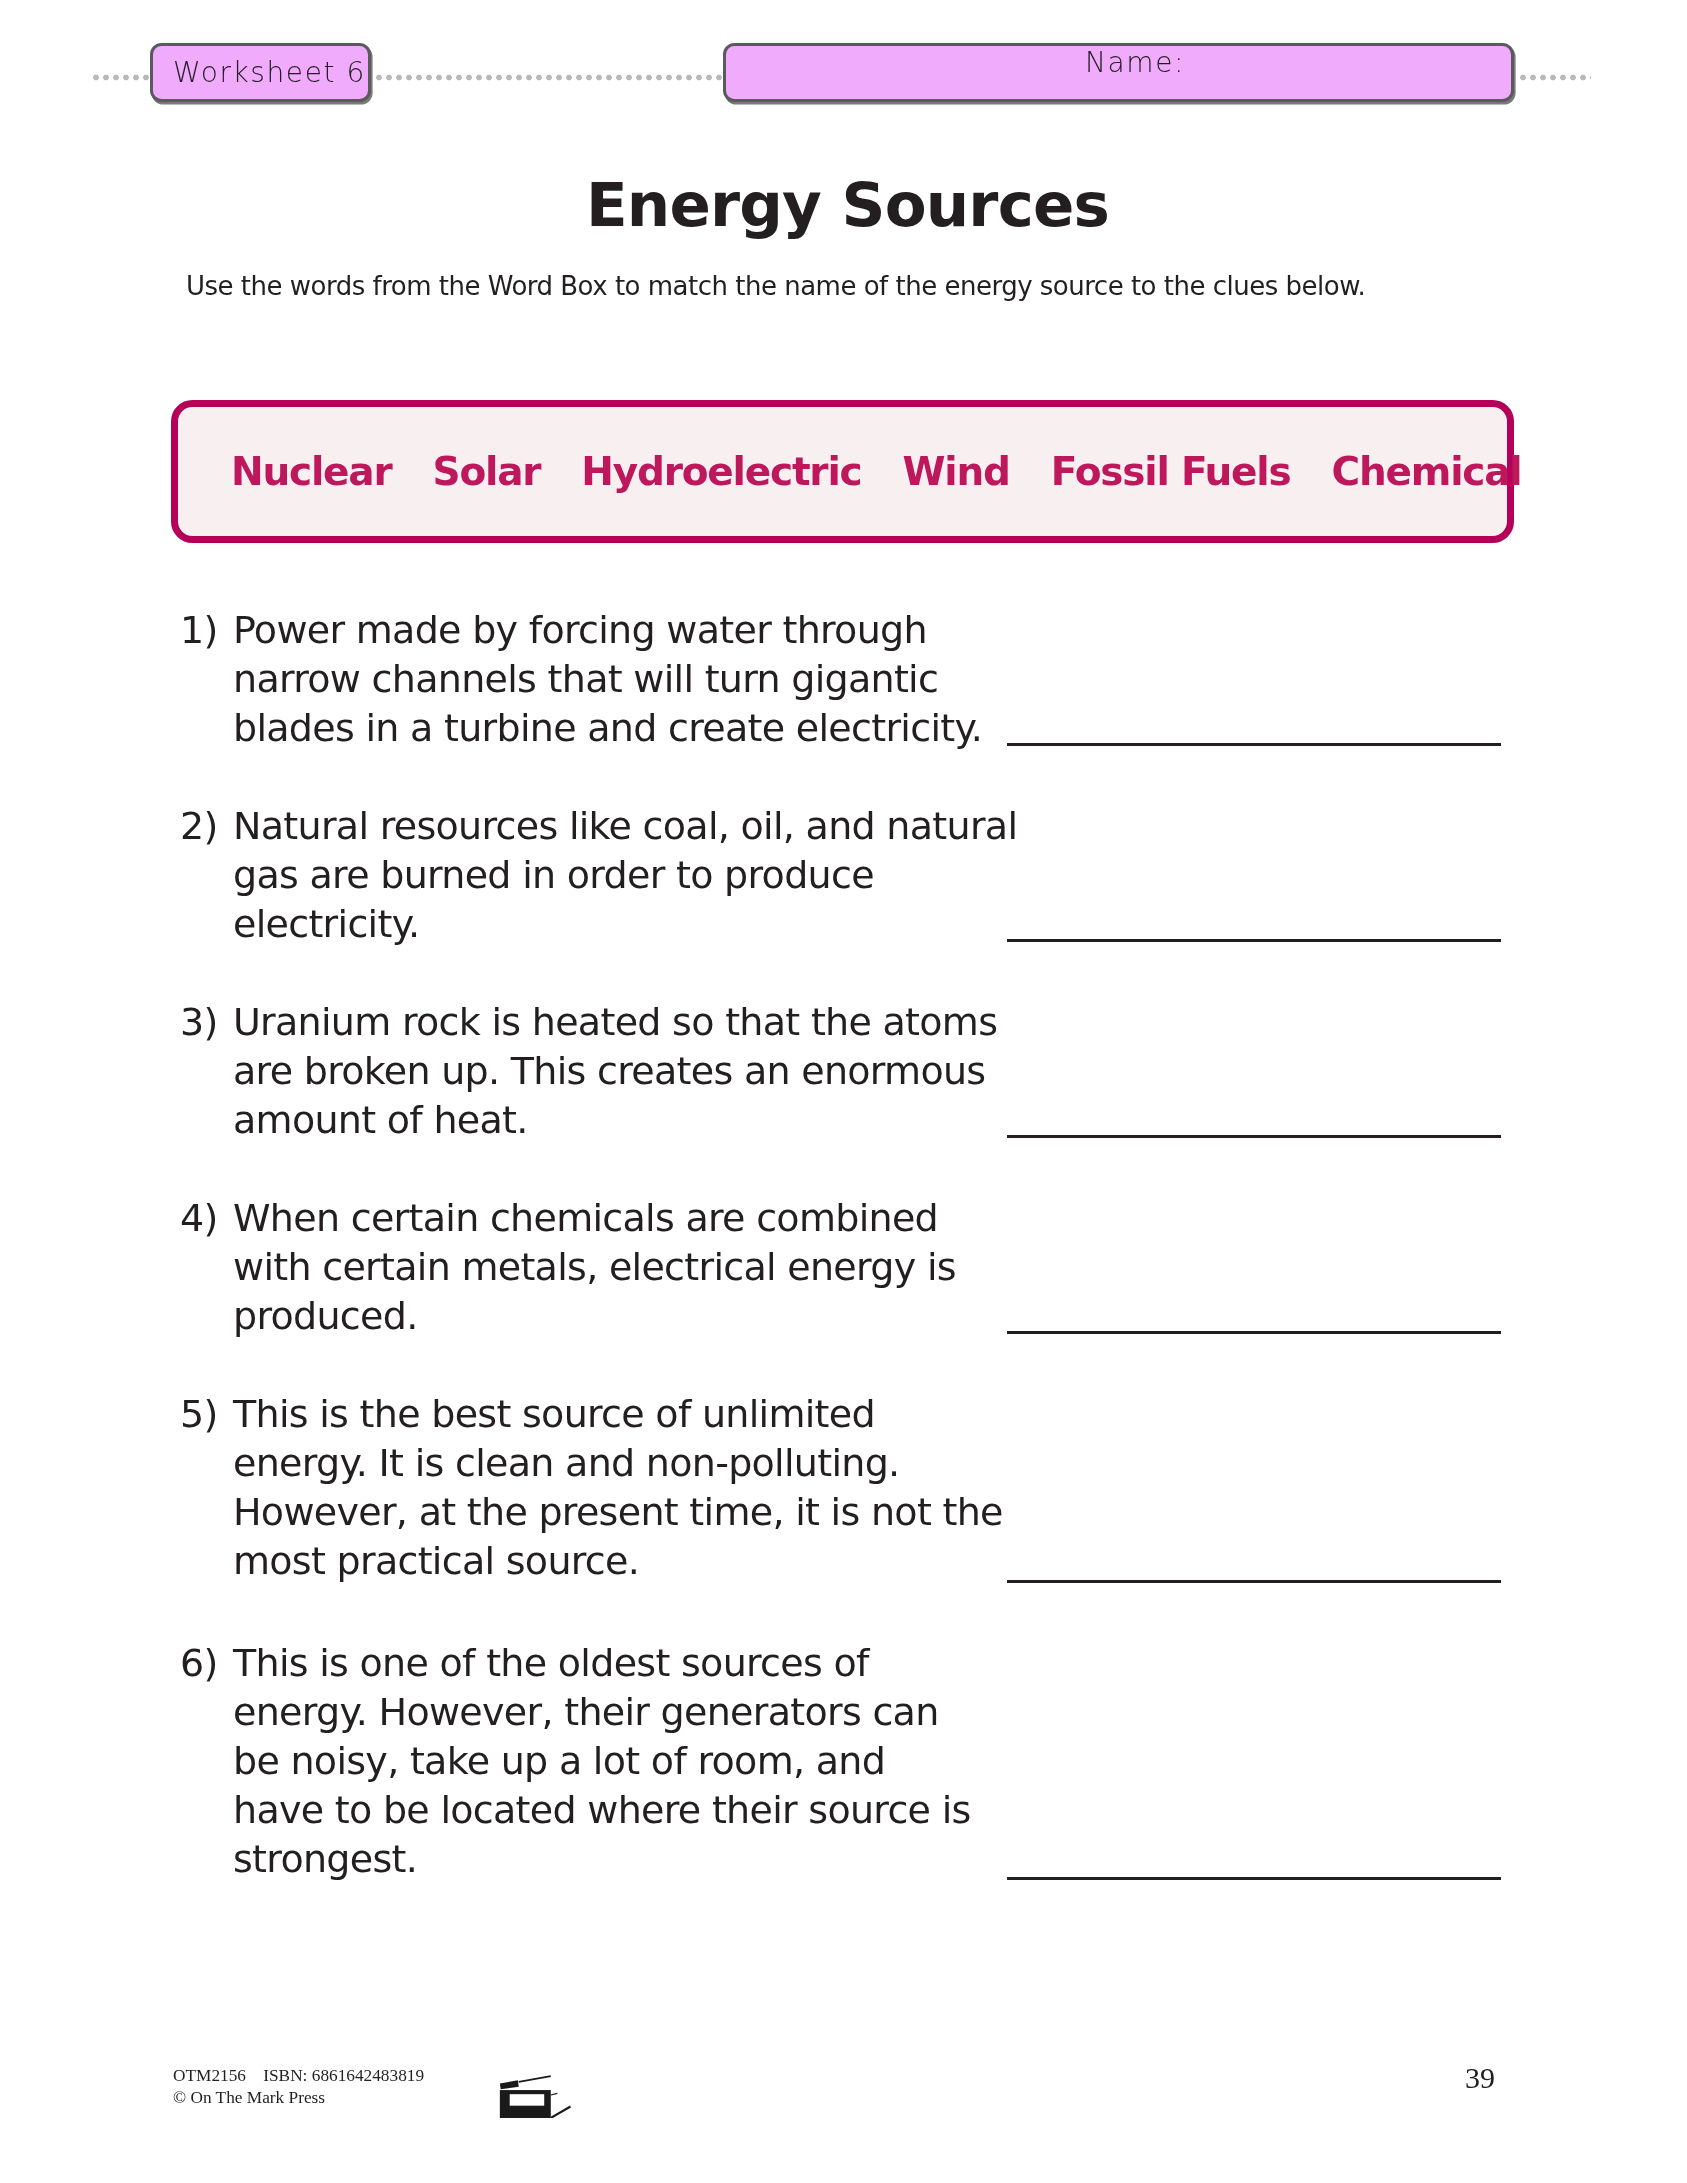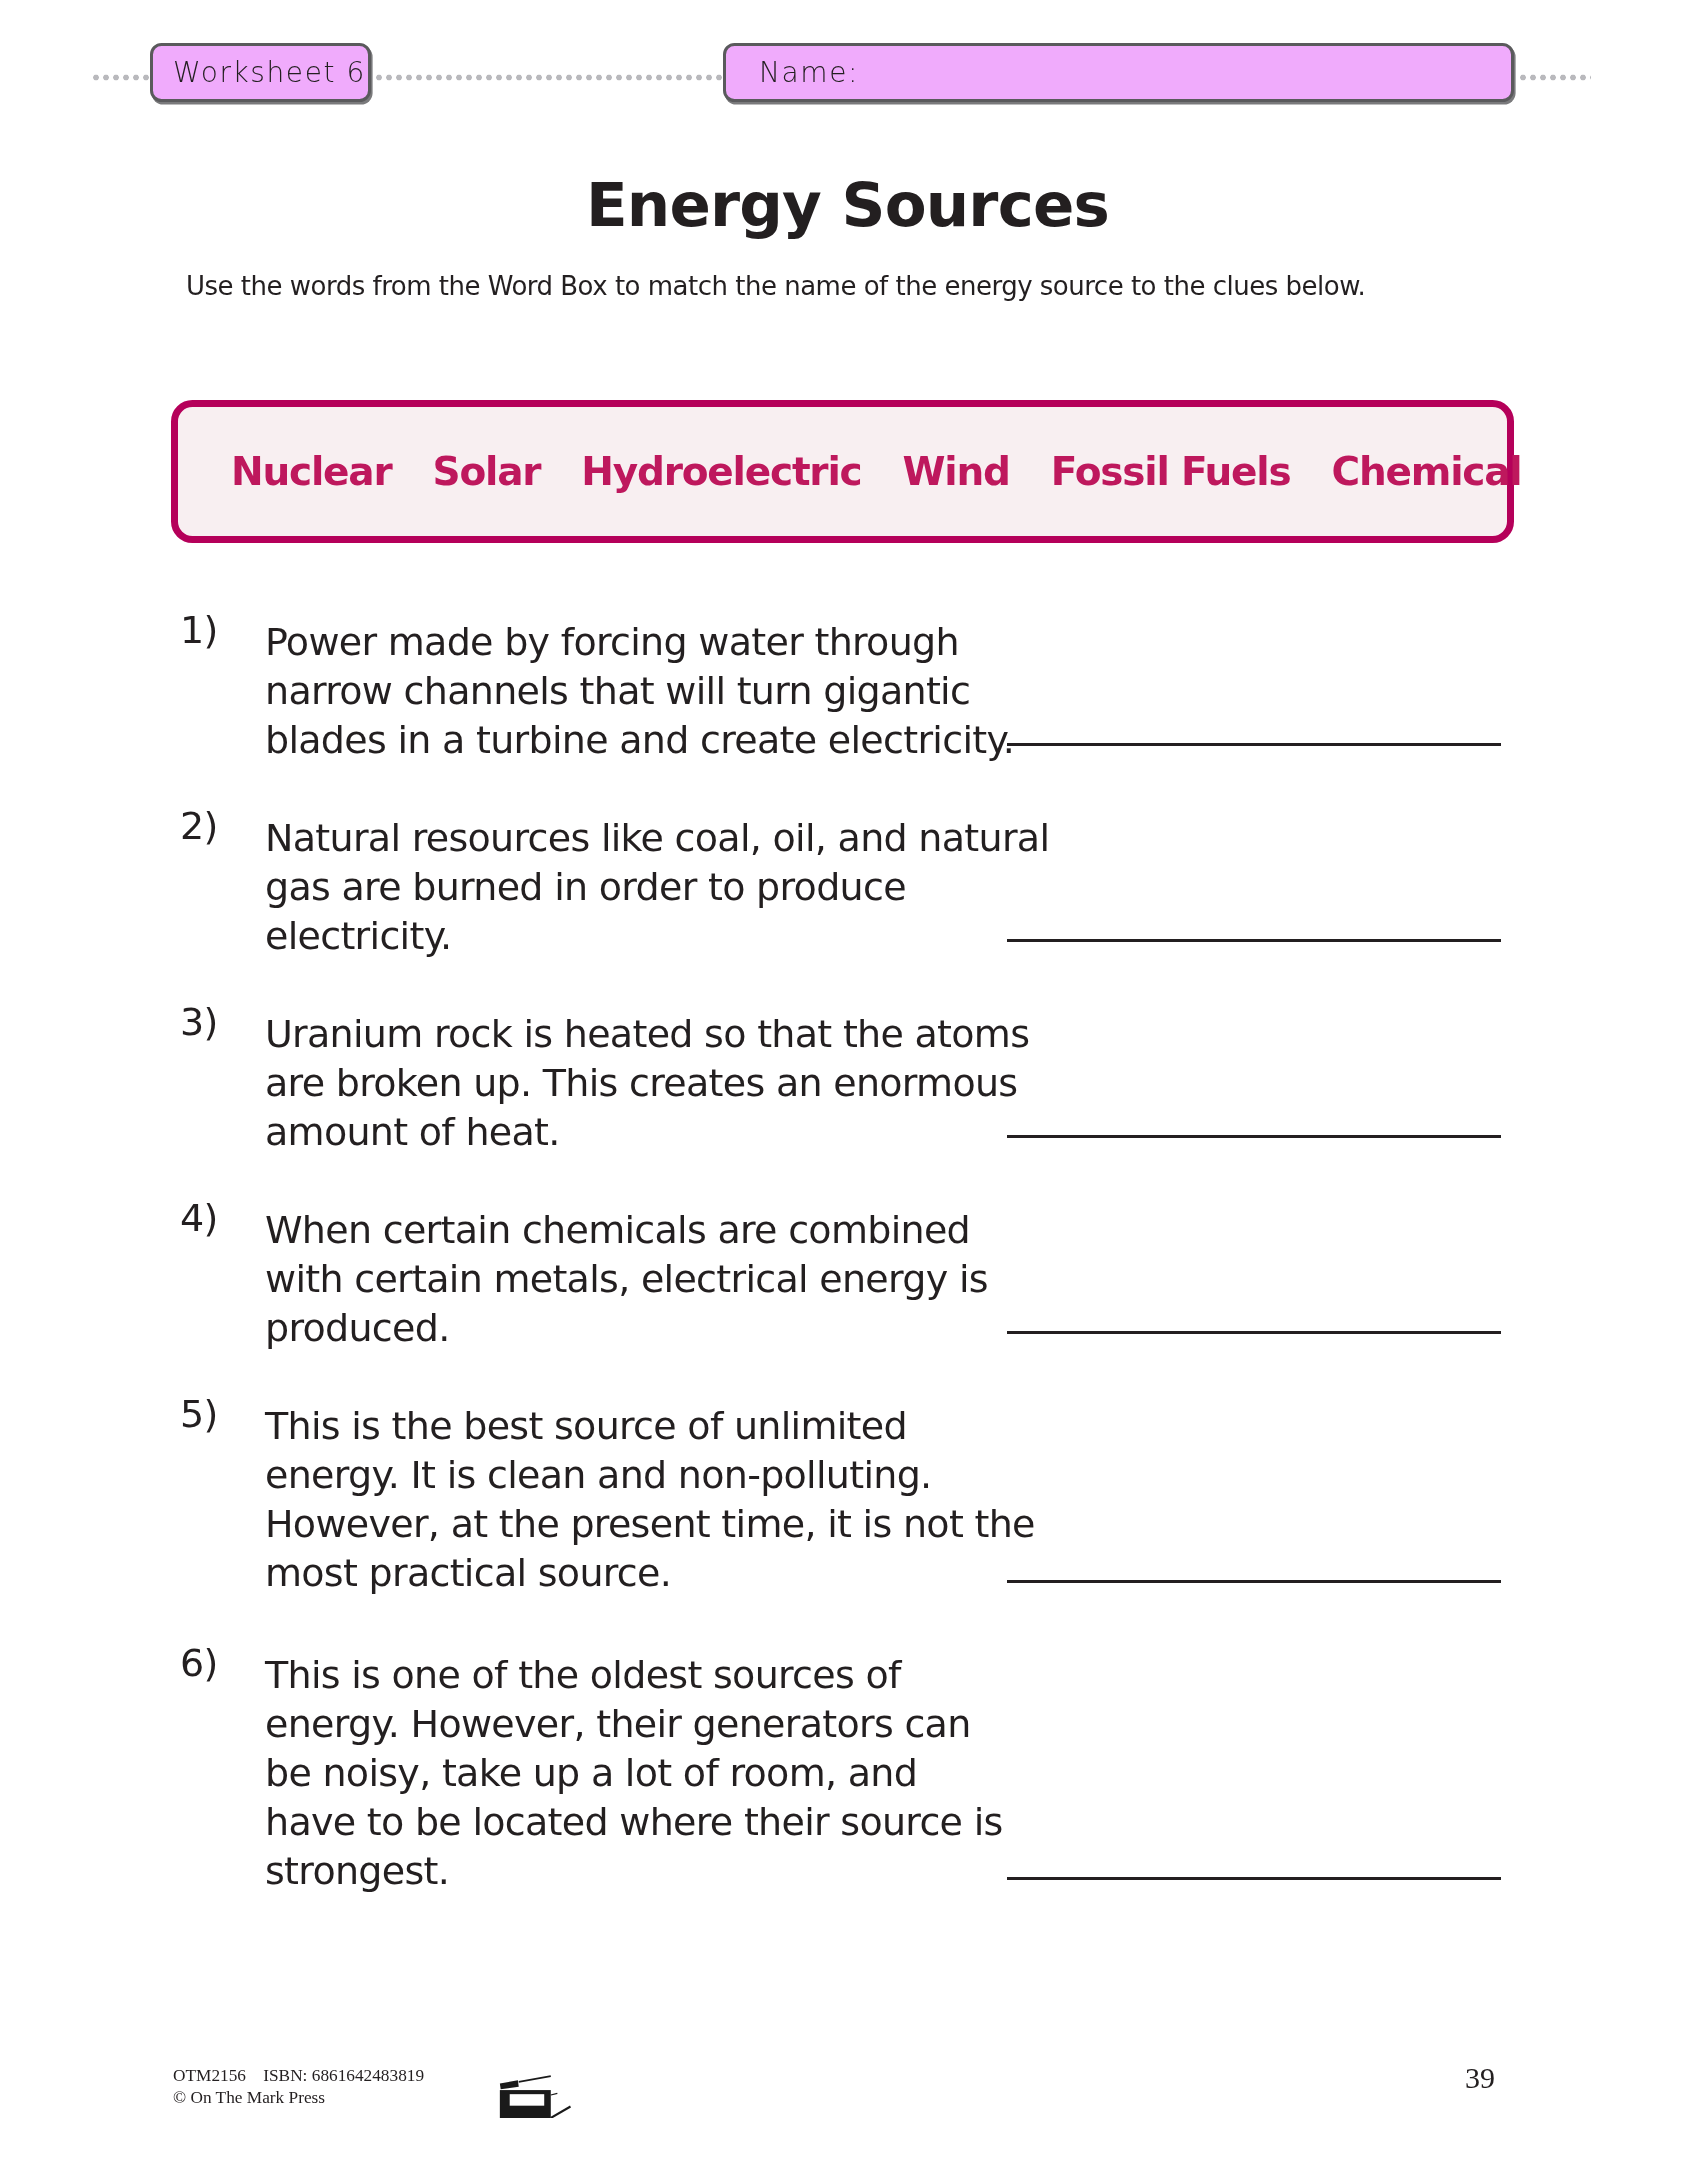--- a/index.html
+++ b/index.html
@@ -13,21 +13,21 @@
     background-size: 10px 6.6px; background-repeat: repeat-x;
   }
   .tab-box {
     position: absolute; top: 43px; height: 59px; box-sizing: border-box;
     border: 3.3px solid #5a5a5c; border-radius: 11.5px; background: #f0abfc;
     font-family: "DejaVu Sans", sans-serif; font-weight: 300; font-size: 28px;
     letter-spacing: 1.6px; color: #231f20; display: flex; align-items: center;
     box-shadow: 1.6px 2.5px 0 #7a7a7c;
   }
   #worksheet-tab { left: 150px; width: 221px; padding-left: 20px; }
-  #name-field { left: 723px; width: 791px; padding-left: 33px; }
+  #name-field { left: 723px; width: 791px; padding-left: 33px; flex-direction: column; }
   .name-label { flex: none; }
   .name-input {
     flex: 1; border: none; outline: none; background: transparent; height: 49px;
     font-size: 28px; font-family: "DejaVu Sans", sans-serif; margin-left: 8.2px;
   }
   #title {
     position: absolute; top: 165px; left: 0; width: 1687px; text-align: center;
     font-family: "DejaVu Sans", sans-serif; font-weight: bold; font-size: 61px;
     letter-spacing: -0.8px; margin: 4px; color: #231f20;
   }
@@ -44,21 +44,21 @@
   .word {
     font-family: "DejaVu Sans", sans-serif; font-weight: bold; font-size: 39px;
     letter-spacing: -1.2px; margin-right: 41px; color: #be185d; white-space: nowrap;
   }
   .q {
     position: absolute; left: 180px; width: 1335px;
     font-family: "DejaVu Sans", sans-serif; font-size: 38px; line-height: 49px;
     letter-spacing: -0.7px;
   }
   .q-num { position: absolute; left: 0; top: 0; width: 49px; }
-  .q-text { position: absolute; left: 53px; top: 12px; width: 947px; white-space: pre-line; margin-left: 32px; }
+  .q-text { position: absolute; left: 53px; top: 0; width: 947px; white-space: pre-line; }
   .answer-line {
     position: absolute; left: 1007px; width: 494px; height: 3.3px;
     background: #231f20; border: none;
   }
   .answer-input {
     position: absolute; left: 1007px; width: 494px; height: 46px;
     border: none; background: transparent; font-size: 33px; outline: none;
     font-family: "DejaVu Sans", sans-serif;
   }
   #footer-left {

